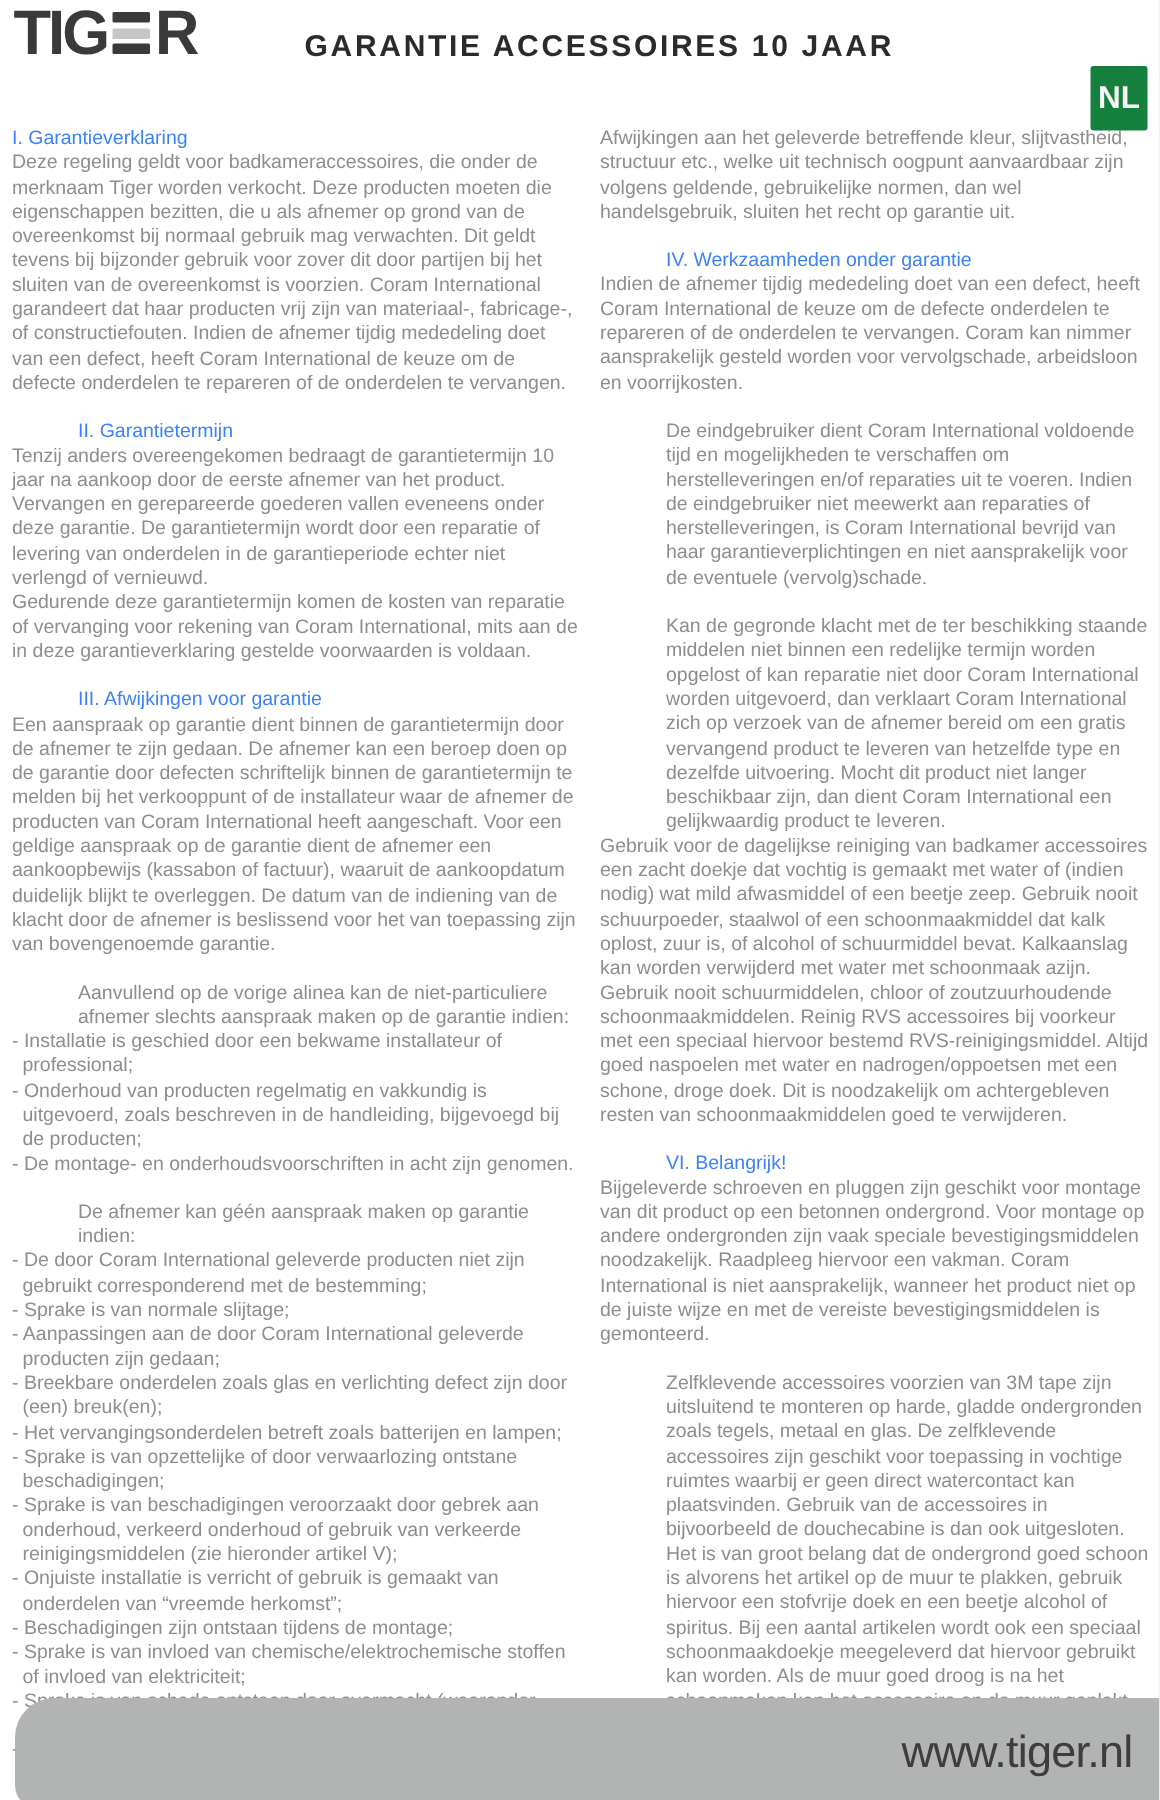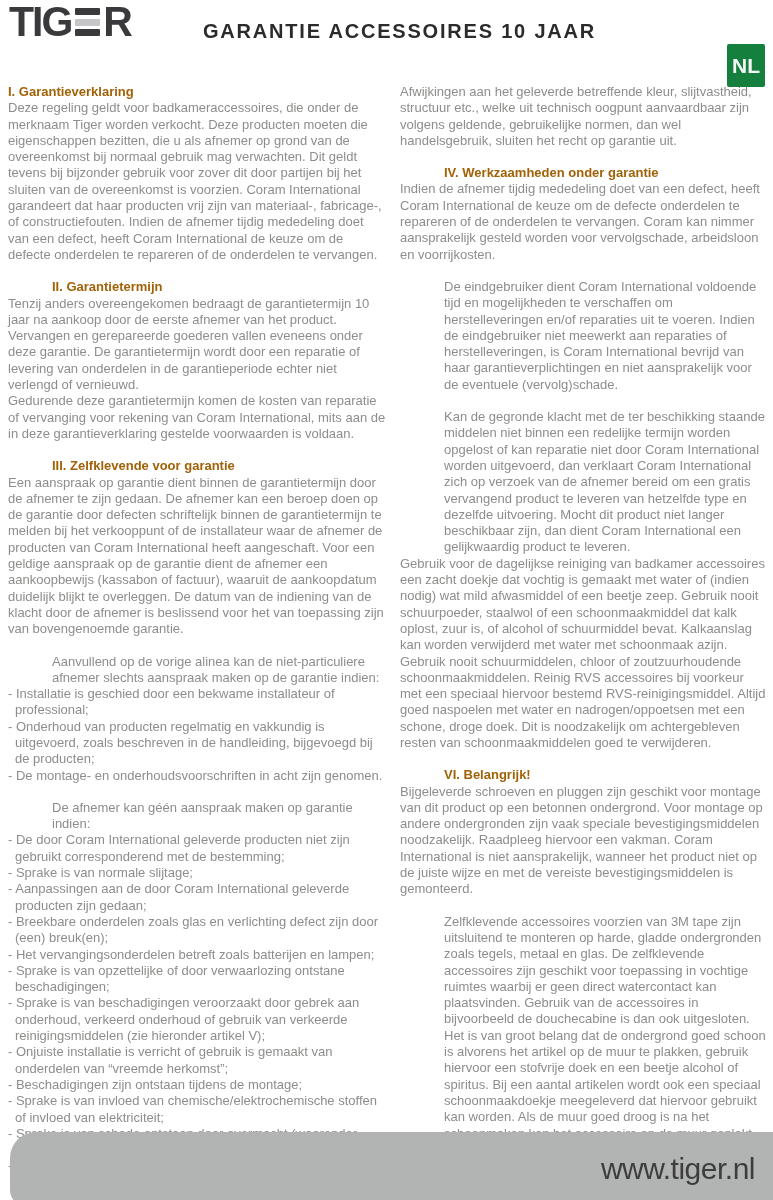--- a/index.html
+++ b/index.html
@@ -43,21 +43,21 @@
   .content{
     position:absolute;left:0;top:84px;width:773px;
     padding:0 5px 0 8px;box-sizing:border-box;
     display:flex;gap:14px;
     font-size:13px;line-height:16.3px;color:#8e8d8b;
   }
   .col-left{width:378px;flex:none;}
   .col-right{width:368px;flex:none;}
   .content h3{
     margin:0;font-size:13px;line-height:16.3px;
-    font-weight:bold;color:#a16207;
+    font-weight:normal;color:#3b82f6;
   }
   .content p{margin:0;}
   .content .gap{margin-top:16px;padding-left:44px;}
   .list{margin:0;}
   .list-item{padding-left:7px;text-indent:-7px;}
   .footer-bar{
     position:absolute;left:10px;right:0;top:1132px;height:74px;
     background:#b2b4b3;
     border-radius:26px 0 0 16px;
     display:flex;align-items:center;justify-content:flex-end;
@@ -88,21 +88,21 @@
   <div class="country-badge">NL</div>
 
   <div class="content">
     <div class="col-left">
         <h3>I. Garantieverklaring</h3>
         <p>Deze regeling geldt voor badkameraccessoires, die onder de merknaam Tiger worden verkocht. Deze producten moeten die eigenschappen bezitten, die u als afnemer op grond van de overeenkomst bij normaal gebruik mag verwachten. Dit geldt tevens bij bijzonder gebruik voor zover dit door partijen bij het sluiten van de overeenkomst is voorzien. Coram International garandeert dat haar producten vrij zijn van materiaal-, fabricage-, of constructiefouten. Indien de afnemer tijdig mededeling doet van een defect, heeft Coram International de keuze om de defecte onderdelen te repareren of de onderdelen te vervangen.</p>
         <h3 class="gap">II. Garantietermijn</h3>
         <p>Tenzij anders overeengekomen bedraagt de garantietermijn 10 jaar na aankoop door de eerste afnemer van het product.</p>
         <p>Vervangen en gerepareerde goederen vallen eveneens onder deze garantie. De garantietermijn wordt door een reparatie of levering van onderdelen in de garantieperiode echter niet verlengd of vernieuwd.</p>
         <p>Gedurende deze garantietermijn komen de kosten van reparatie of vervanging voor rekening van Coram International, mits aan de in deze garantieverklaring gestelde voorwaarden is voldaan.</p>
-        <h3 class="gap">III. Zelfklevende voor garantie</h3>
+        <h3 class="gap">III. Afwijkingen voor garantie</h3>
         <p>Een aanspraak op garantie dient binnen de garantietermijn door de afnemer te zijn gedaan. De afnemer kan een beroep doen op de garantie door defecten schriftelijk binnen de garantietermijn te melden bij het verkooppunt of de installateur waar de afnemer de producten van Coram International heeft aangeschaft. Voor een geldige aanspraak op de garantie dient de afnemer een aankoopbewijs (kassabon of factuur), waaruit de aankoopdatum duidelijk blijkt te overleggen. De datum van de indiening van de klacht door de afnemer is beslissend voor het van toepassing zijn van bovengenoemde garantie.</p>
         <p class="gap">Aanvullend op de vorige alinea kan de niet-particuliere afnemer slechts aanspraak maken op de garantie indien:</p>
         <div class="list">
           <div class="list-item">- Installatie is geschied door een bekwame installateur of professional;</div>
           <div class="list-item">- Onderhoud van producten regelmatig en vakkundig is uitgevoerd, zoals beschreven in de handleiding, bijgevoegd bij de producten;</div>
           <div class="list-item">- De montage- en onderhoudsvoorschriften in acht zijn genomen.</div>
         </div>
         <p class="gap">De afnemer kan géén aanspraak maken op garantie indien:</p>
         <div class="list">
           <div class="list-item">- De door Coram International geleverde producten niet zijn gebruikt corresponderend met de bestemming;</div>

